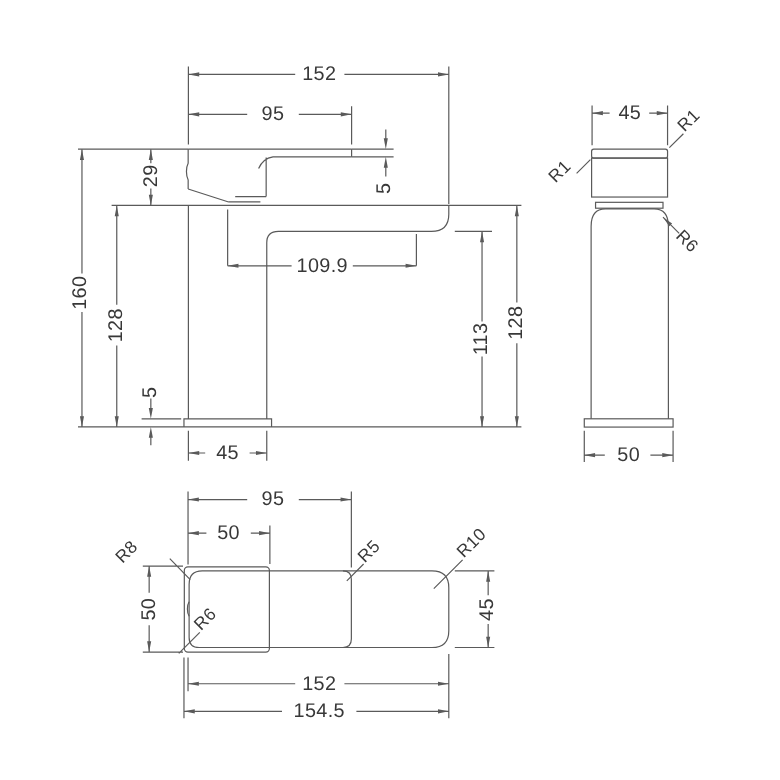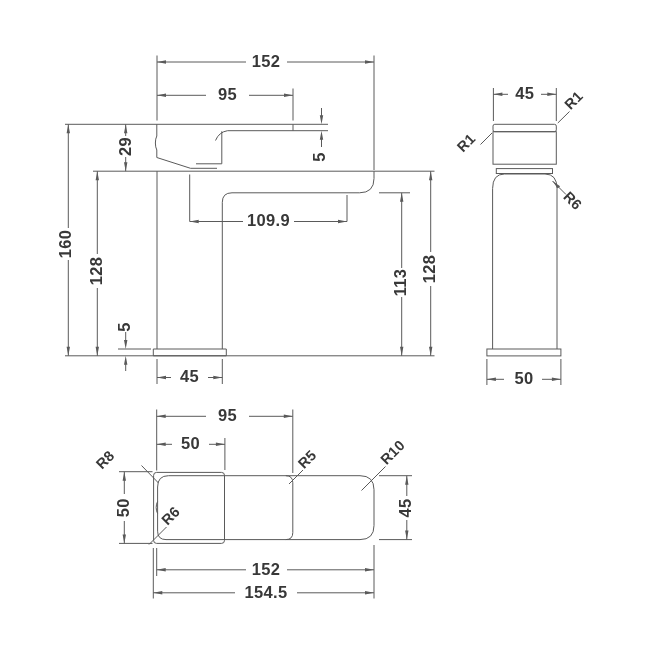--- a/index.html
+++ b/index.html
@@ -1,16 +1,16 @@
 <!DOCTYPE html>
 <html style="--line: #5a5a5a; --text: #383838; --background: #ffffff;"><head>
 <meta charset="utf-8">
 <style>
   html,body{margin:0;padding:0;background:var(--background,#fff);}
-  .sheet{width:650px;height:650px;background:var(--background,#fff);position:relative;font-weight:bold;}
+  .sheet{width:650px;height:650px;background:var(--background,#fff);position:relative;}
   svg{display:block;}
   svg .ln{stroke:var(--line,#5a5a5a);stroke-width:1;fill:none;}
   svg .arrow{fill:var(--line,#5a5a5a);stroke:none;}
   svg text{font-family:"Liberation Sans","DejaVu Sans",sans-serif;fill:var(--text,#383838);}
   svg .dim{font-size:16.5px;letter-spacing:0.3px;}
   svg .rad{font-size:14.5px;letter-spacing:0.3px;}
   .mid{text-anchor:middle;}
 </style>
 </head>
 <body>

